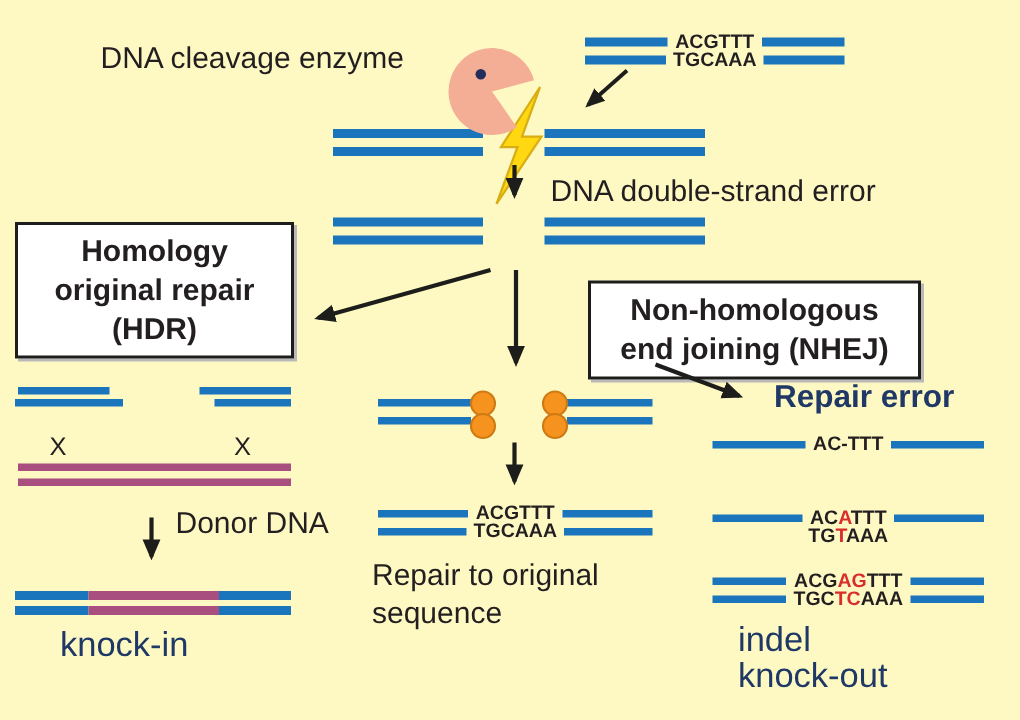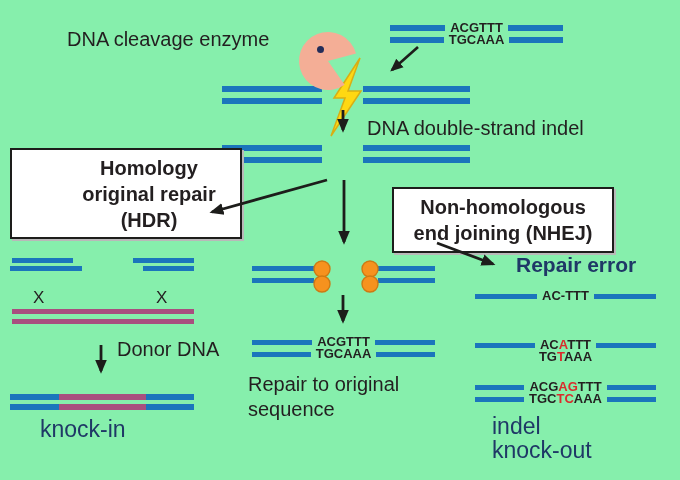--- a/index.html
+++ b/index.html
@@ -1,17 +1,17 @@
 <!DOCTYPE html>
 <html><head>
 <meta charset="utf-8">
 <style>
   html,body{margin:0;padding:0;background:#fff;}
   #stage{
-    position:relative;width:680px;height:480px;background:#86efac;
+    position:relative;width:680px;height:480px;background:#fef9c3;
     font-family:"Liberation Sans", sans-serif;color:#231f20;overflow:hidden;
   }
   .dna{position:absolute;background:#1b75bc;height:6px;}
   .dna.thin{height:5px;}
   .dna.mag{background:#a94f7f;}
   .seqrow{position:absolute;display:flex;align-items:center;height:12px;}
   .seqrow .ln{flex:1;height:6px;background:#1b75bc;}
   .seqrow .ln.thin{height:5px;}
   .seqrow .tx{margin:0 5px;font-size:13px;font-weight:600;line-height:12px;white-space:nowrap;color:#231f20;}
   .tx .red{color:#d92c2c;}
@@ -62,23 +62,23 @@
 
   <svg style="left:326px;top:58px;" width="44" height="82">
     <polygon points="34,0 8,40 19,40 5,78 35,33 22,33" fill="#ffd812" stroke="#d8ae14" stroke-width="1.5"></polygon>
   </svg>
 
   <svg style="left:299px;top:31px;" width="64" height="62">
     <path d="M29,30 L57,22.5 A29,29 0 1 0 45.6,53.8 Z" fill="#f4ae96"></path>
     <circle cx="21.5" cy="18.5" r="3.5" fill="#232d59"></circle>
   </svg>
 
-  <div class="lbl" style="left:367px;top:116px;">DNA double-strand indel</div>
+  <div class="lbl" style="left:367px;top:116px;">DNA double-strand error</div>
 
-  <div class="pathbox" style="left:10px;top:148px;width:182px;height:87px;padding-left:46px;">
+  <div class="pathbox" style="left:10px;top:148px;width:182px;height:87px;">
     <div>Homology</div>
     <div>original repair</div>
     <div>(HDR)</div>
   </div>
 
   <div class="pathbox" style="left:392px;top:187px;width:218px;height:62px;">
     <div>Non-homologous</div>
     <div>end joining (NHEJ)</div>
   </div>
 

